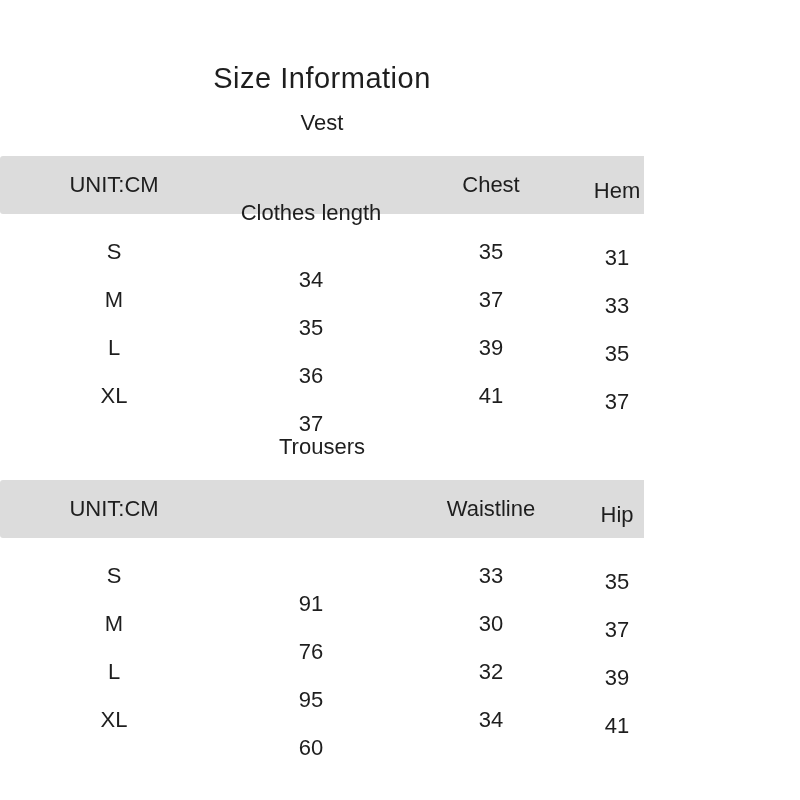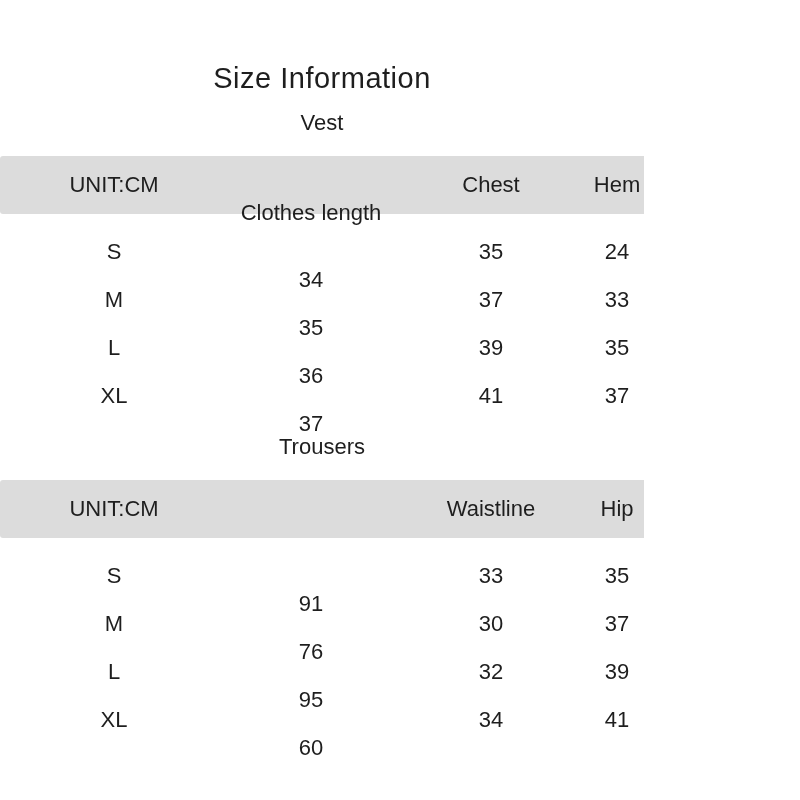--- a/index.html
+++ b/index.html
@@ -53,21 +53,21 @@
     position: absolute;
     top: 50%;
     transform: translate(-50%, -50%);
     font-size: 22px;
     white-space: nowrap;
     color: var(--text-color, #1e1e1e);
   }
   .c1 { left: 114px; }
   .c2 { left: 311px; margin-top: 28px; }
   .c3 { left: 491px; }
-  .c4 { left: 617px; }
+  .c4 { left: 617px; margin-top: 6px; }
 </style>
 </head>
 <body>
 
 <div class="page">
 
   <h1 class="title">Size Information</h1>
 
   <h2 class="subtitle">Vest</h2>
 
@@ -76,21 +76,21 @@
       <span class="cell c1">UNIT:CM</span>
       <span class="cell c2">Clothes length</span>
       <span class="cell c3">Chest</span>
       <span class="cell c4">Hem</span>
     </div>
     <div class="rows">
       <div class="row">
         <span class="cell c1">S</span>
         <span class="cell c2">34</span>
         <span class="cell c3">35</span>
-        <span class="cell c4">24</span>
+        <span class="cell c4">31</span>
       </div>
       <div class="row">
         <span class="cell c1">M</span>
         <span class="cell c2">35</span>
         <span class="cell c3">37</span>
         <span class="cell c4">33</span>
       </div>
       <div class="row">
         <span class="cell c1">L</span>
         <span class="cell c2">36</span>

